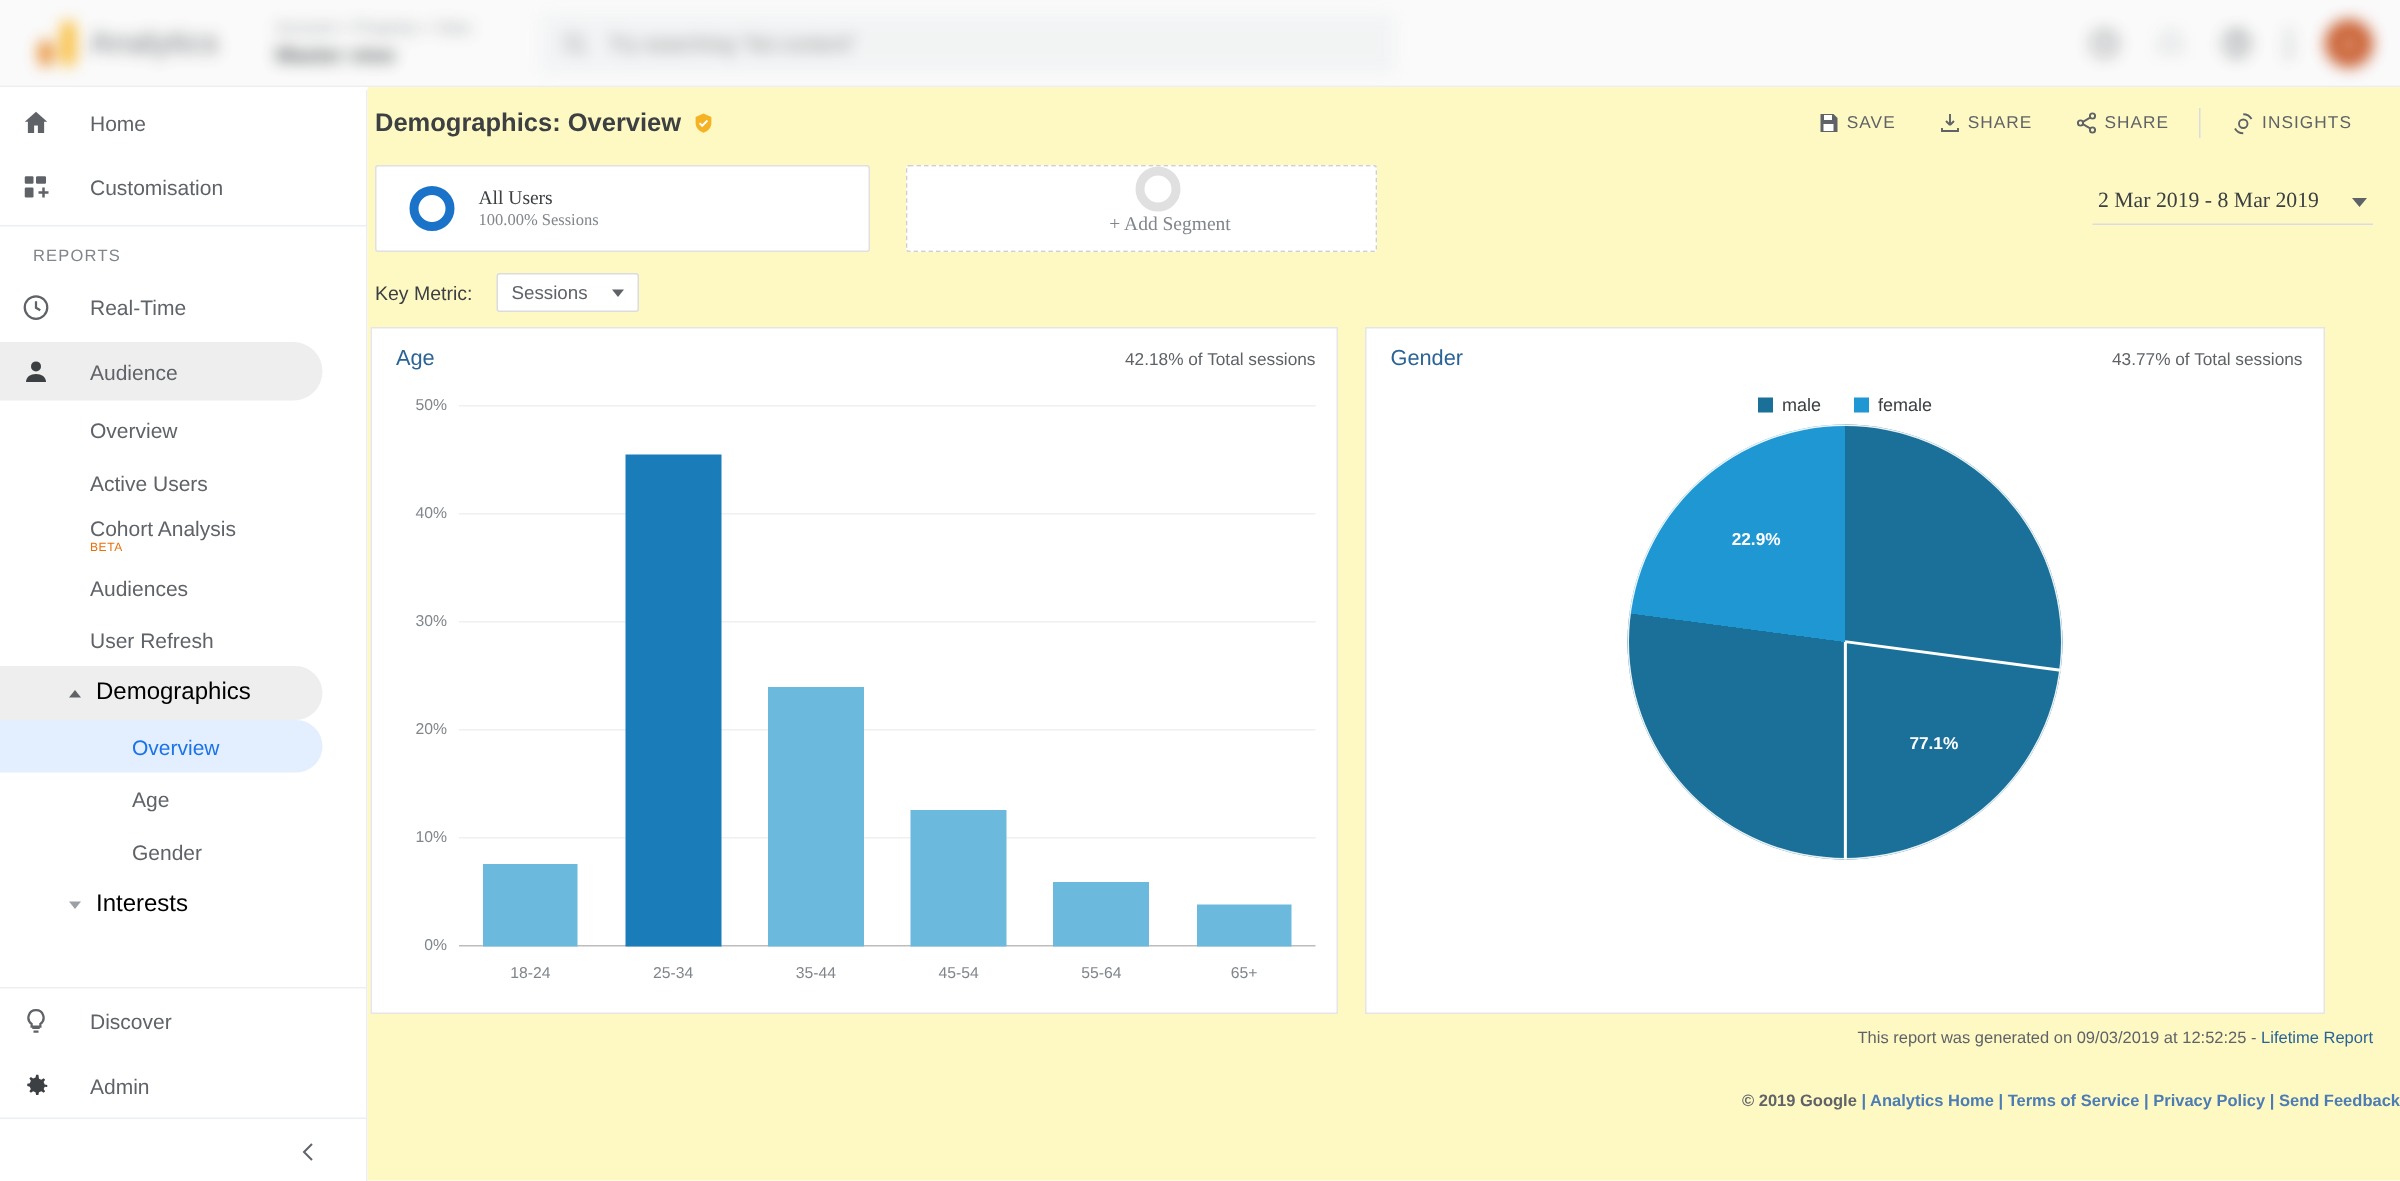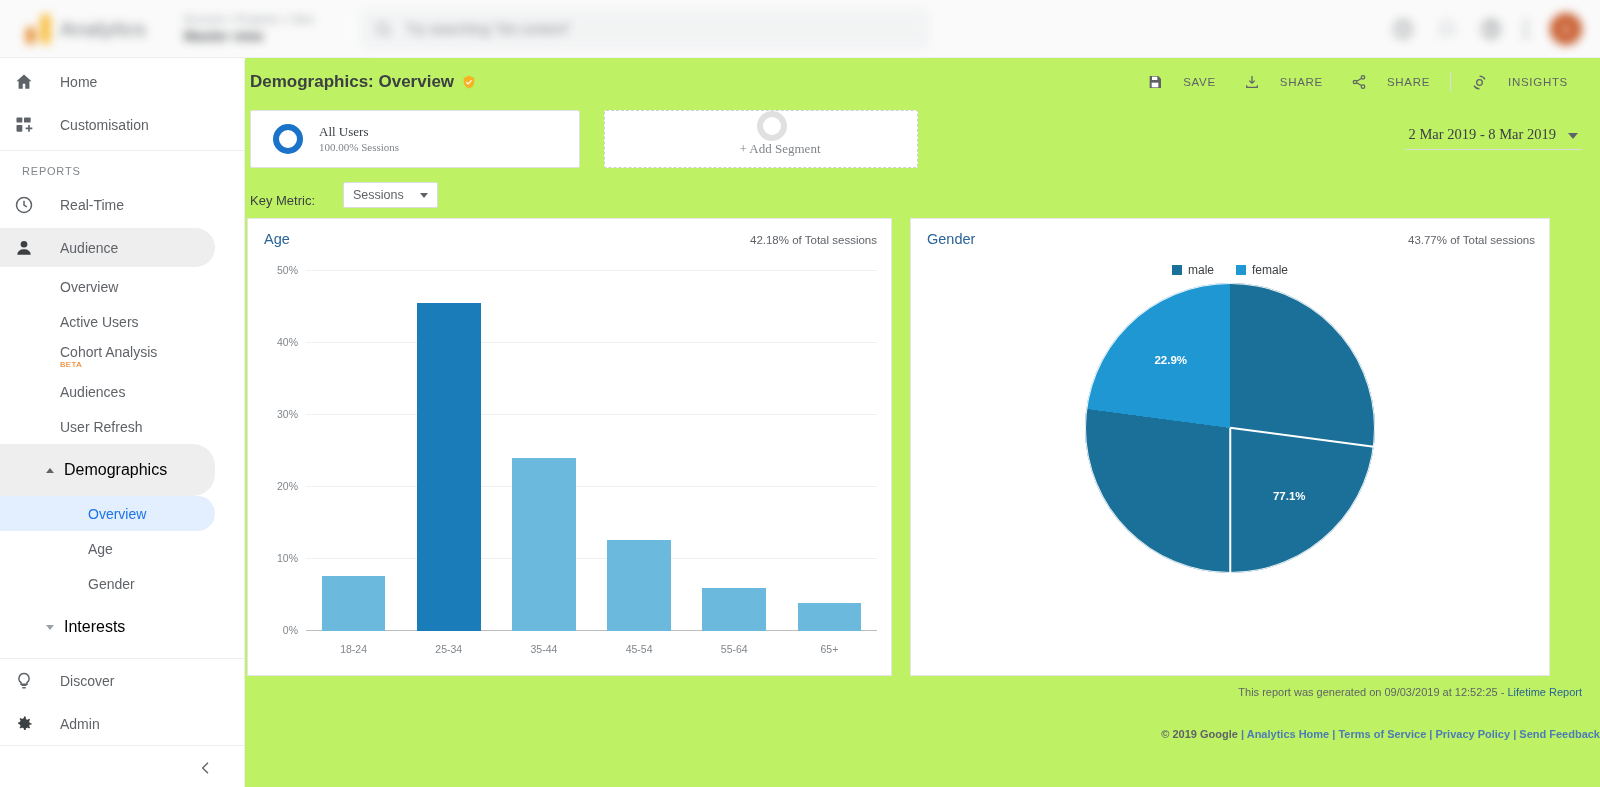--- a/index.html
+++ b/index.html
@@ -76,60 +76,60 @@
     background: #eeeeee; border-radius: 0 22px 22px 0; z-index: 0;
   }
   .subrow.pill.blue::before { background: #e3efff; }
   .subrow.pill.blue .nlabel { color: #1a73e8; }
   .subrow > * { position: relative; z-index: 1; }
   .beta-sup { font-size: 8px; color: #e8710a; vertical-align: super; letter-spacing: .4px; margin-left: 1px; }
   .beta-below { font-size: 8px; color: #e8710a; letter-spacing: .4px; display: block; line-height: 1; margin-top: 1px; }
   .caret { width: 0; height: 0; margin-right: 10px; flex: none; }
   .caret.up { border-left: 4px solid transparent; border-right: 4px solid transparent; border-bottom: 5px solid #5f6368; }
   .caret.down { border-left: 4px solid transparent; border-right: 4px solid transparent; border-top: 5px solid #9aa0a6; }
-  .grouprow { height: 52px; display: flex; align-items: center; padding-left: 46px; cursor: pointer; position: relative; }
+  .grouprow { height: 36px; display: flex; align-items: center; padding-left: 46px; cursor: pointer; position: relative; }
   .grouprow.pill::before {
     content: ""; position: absolute; left: 0; top: 0; bottom: 0; right: 29px;
     background: #eeeeee; border-radius: 0 22px 22px 0; z-index: 0;
   }
   .grouprow > * { position: relative; z-index: 1; }
   .nav-bottom { border-top: 1px solid #eceff1; }
   .collapse-row { height: 44px; display: flex; align-items: center; justify-content: flex-end; padding-right: 30px; border-top: 1px solid #eceff1; cursor: pointer; }
 
   
-  .main { position: absolute; top: 58px; left: 245px; width: 1355px; height: 729px; background: #bef264; }
+  .main { position: absolute; top: 58px; left: 245px; width: 1355px; height: 729px; background: #fef9c3; }
   .page-head { height: 48px; display: flex; align-items: center; padding: 0 18px 0 5px; }
   .page-title { font-size: 17px; color: #3c4043; font-weight: bold; }
   .verified { width: 14px; height: 16px; margin-left: 8px; }
   .head-actions { margin-left: auto; display: flex; align-items: center; gap: 0; }
-  .hact { display: flex; align-items: center; gap: 20px; padding: 0 14px; cursor: pointer; }
+  .hact { display: flex; align-items: center; gap: 4px; padding: 0 14px; cursor: pointer; }
   .hact span { font-size: 11.5px; color: #5f6368; letter-spacing: .7px; }
   .hact svg { color: #5f6368; }
   .hsep { width: 1px; height: 20px; background: #dadce0; margin: 0 6px; }
 
   .segbar { display: flex; align-items: flex-start; padding: 4px 18px 0 5px; position: relative; font-family: Liberation Serif, serif; }
   .seg-card {
     width: 330px; height: 58px; border: 1px solid #e0e0e0; border-radius: 2px;
     display: flex; align-items: center; padding-left: 22px; background: #fff; cursor: pointer;
   }
   .seg-card.add { border: 1px dashed #cfcfcf; width: 314px; margin-left: 24px; flex-direction: column; }
   .donut { width: 30px; height: 30px; border-radius: 50%; border: 6px solid #1a73c8; flex: none; }
   .donut.grey { border-color: #e0e0e0; }
   .seg-text { margin-left: 16px; line-height: 1.35; }
   .seg-name { font-size: 13px; color: #3c4043; }
   .seg-sub { font-size: 11px; color: #80868b; }
   .seg-add-label { margin-left: 16px; font-size: 13px; color: #80868b; }
   .daterange {
-    margin-left: auto; display: flex; align-items: baseline; gap: 12px;
+    margin-left: auto; display: flex; align-items: baseline; gap: 22px;
     border-bottom: 1px solid #dadce0; padding: 0 4px 6px 4px; margin-top: 16px; cursor: pointer;
   }
   .daterange .dr-text { font-size: 14.5px; color: #3c4043; }
   .dr-caret { width: 0; height: 0; border-left: 5px solid transparent; border-right: 5px solid transparent; border-top: 6px solid #5f6368; }
 
-  .keymetric { display: flex; align-items: flex-end; gap: 28px; padding: 14px 0 10px 5px; }
+  .keymetric { display: flex; align-items: center; gap: 16px; padding: 14px 0 10px 5px; }
   .km-label { font-size: 13px; color: #3c4043; }
   .km-select {
     border: 1px solid #dadce0; border-radius: 2px; height: 26px; padding: 0 9px;
     display: flex; align-items: center; gap: 16px; background: #fff; cursor: pointer;
   }
   .km-select .v { font-size: 12.5px; color: #5f6368; }
   .km-caret { width: 0; height: 0; border-left: 4.5px solid transparent; border-right: 4.5px solid transparent; border-top: 5px solid #5f6368; }
 
   .panels { display: flex; gap: 18px; padding: 0 18px 0 2px; }
   .panel { border: 1px solid #e5e5e5; background: #fff; position: relative; }

